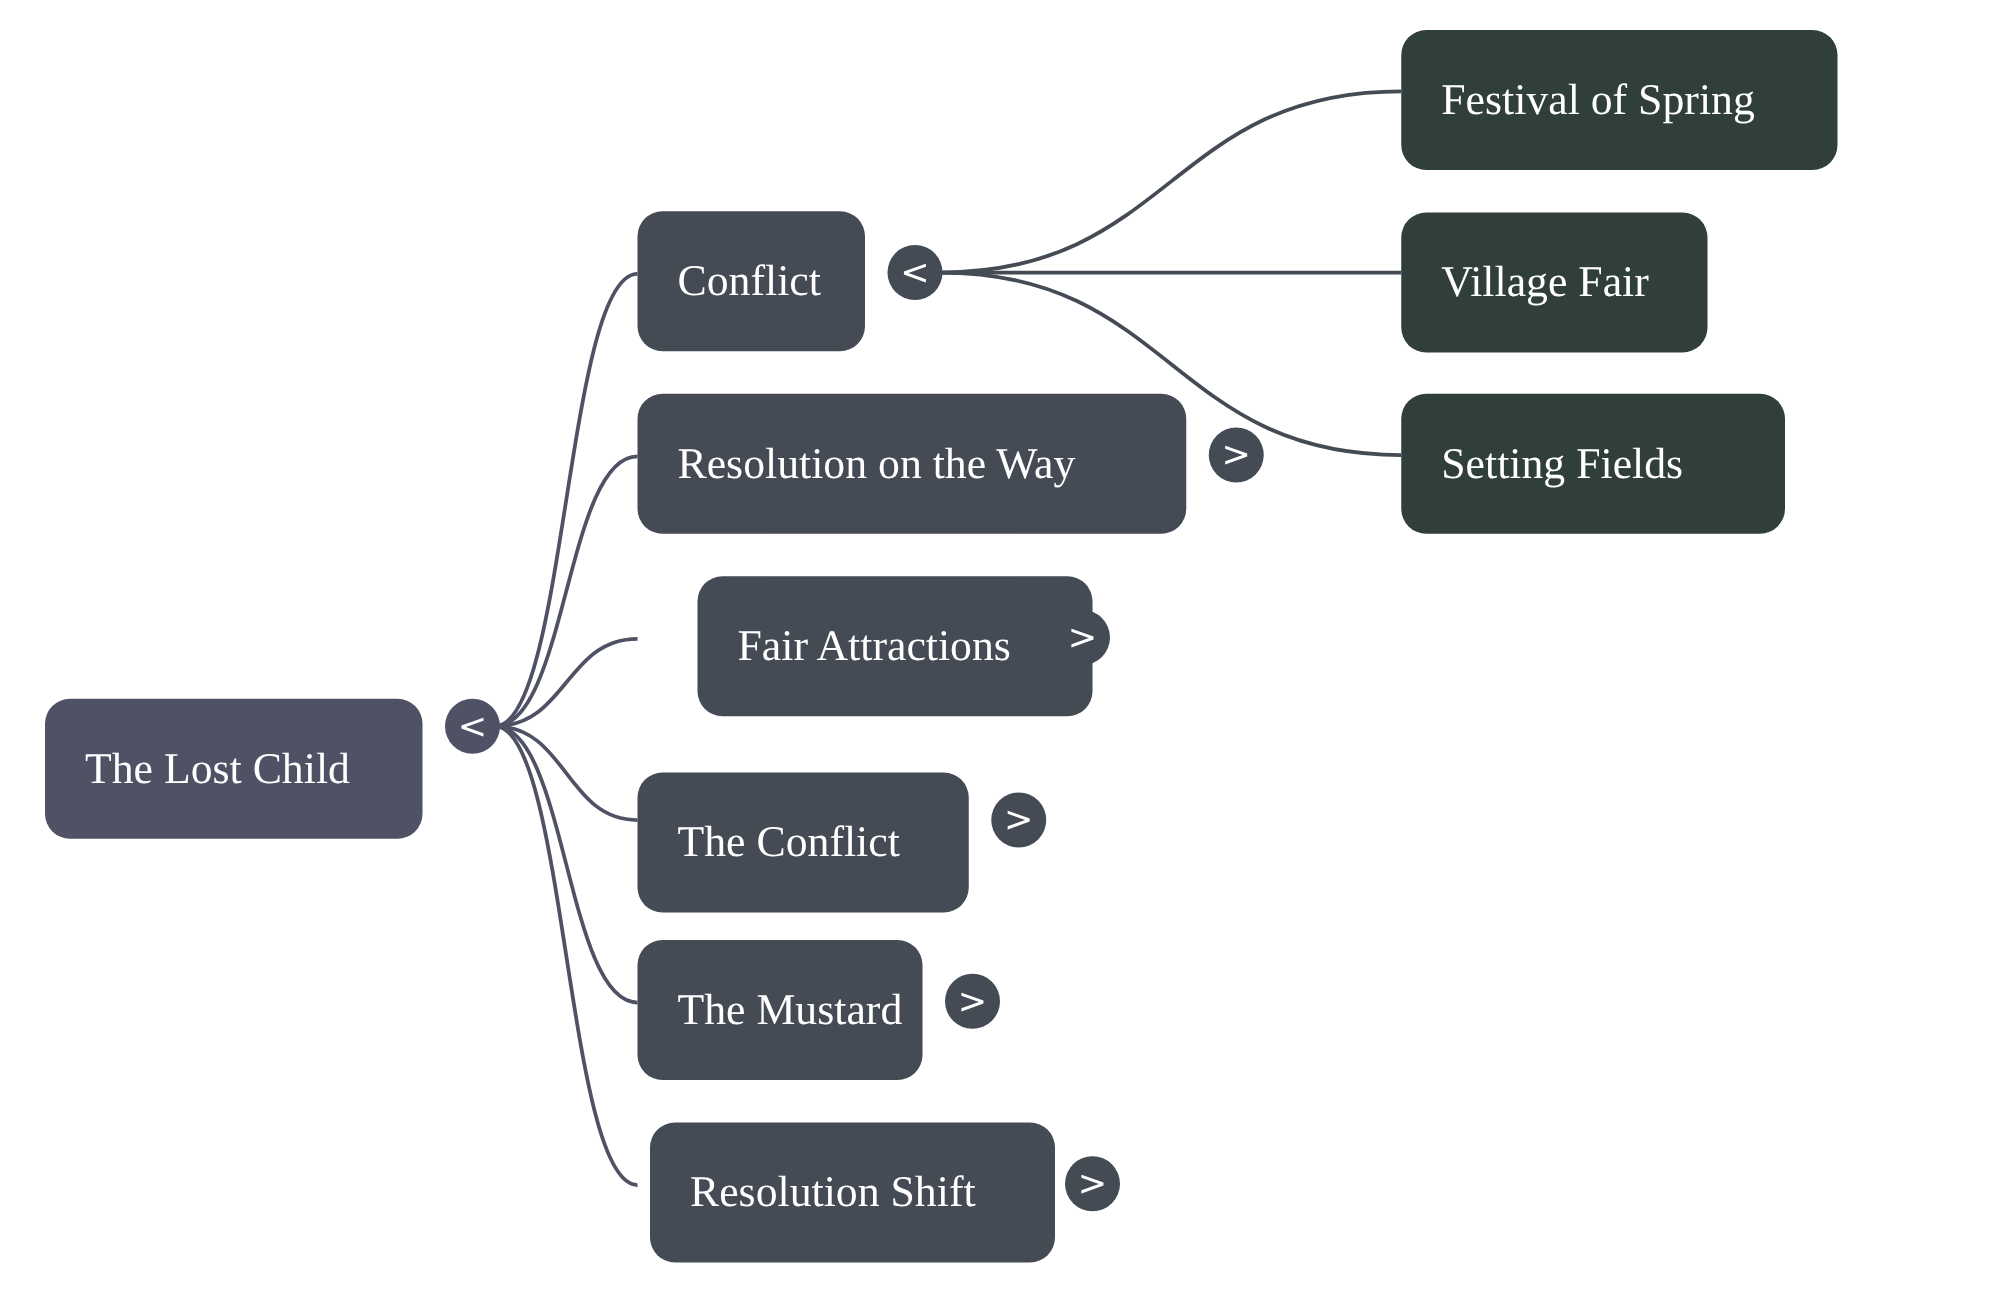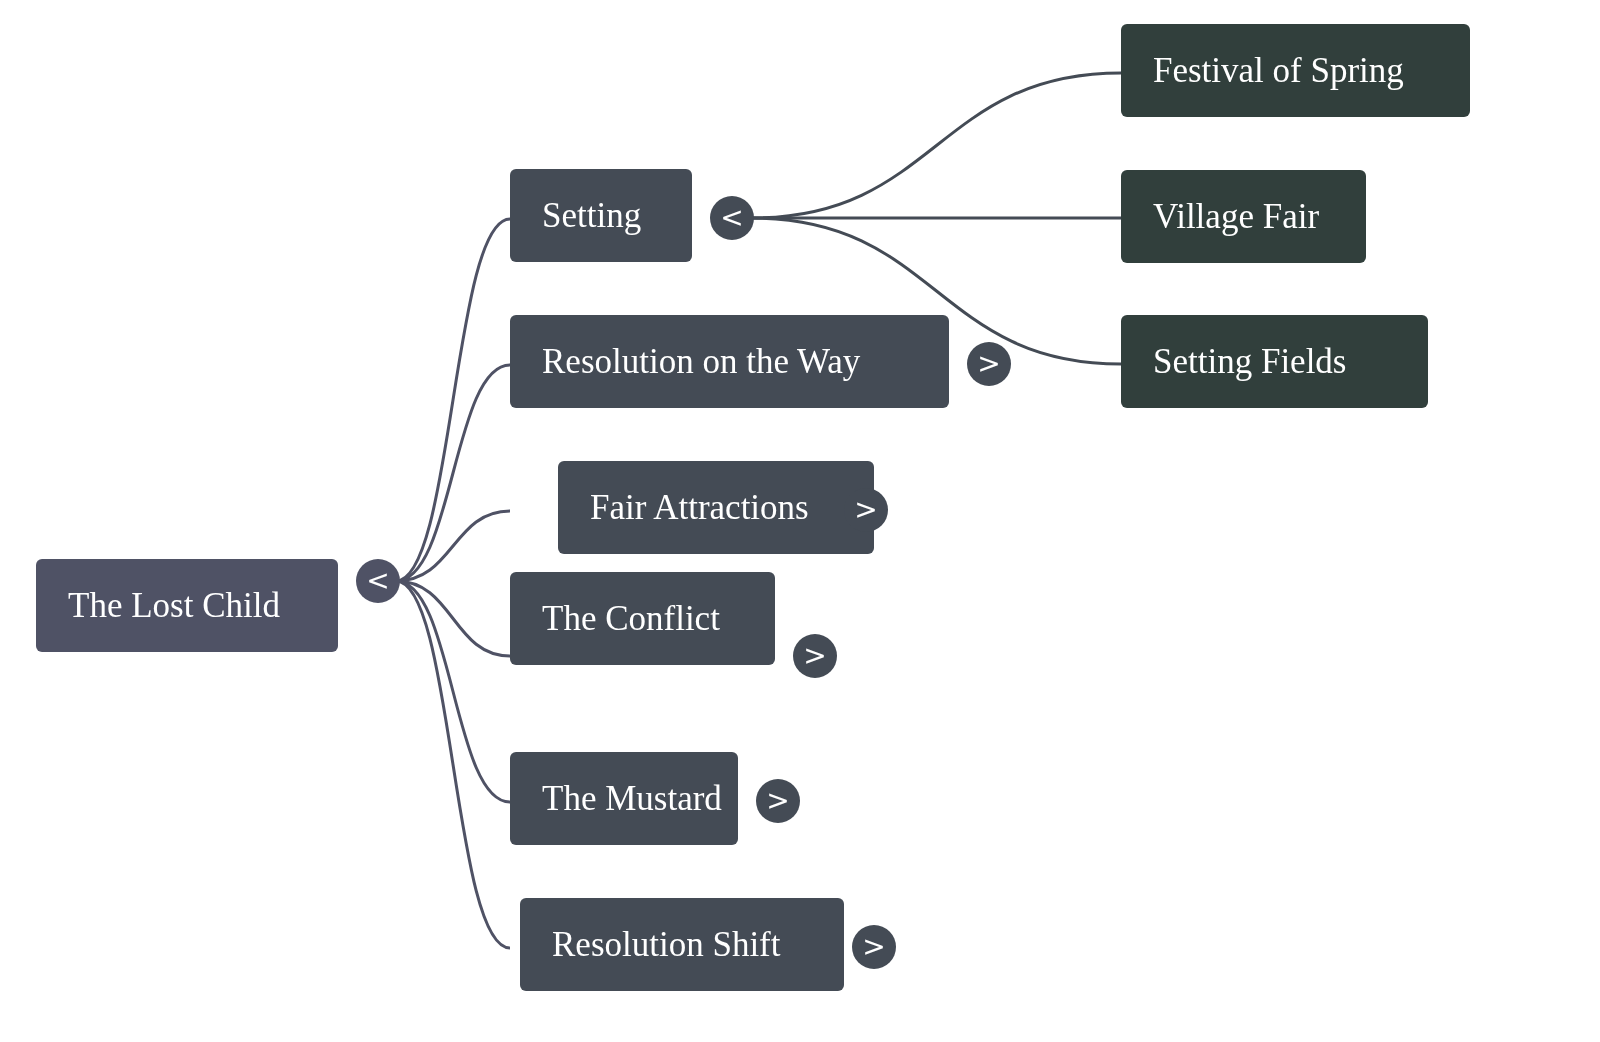--- a/index.html
+++ b/index.html
@@ -1,18 +1,18 @@
 <!DOCTYPE html>
 <html><head>
 <meta charset="utf-8">
 <style>
   html, body { margin:0; padding:0; background:#ffffff; }
   body { width:1600px; height:1042px; position:relative; overflow:hidden; font-family:"Liberation Serif","DejaVu Serif",serif; }
   svg#edges { position:absolute; left:0; top:0; width:1600px; height:1042px; }
-  .node { position:absolute; box-sizing:border-box; border-radius:6px; color:#ffffff; font-size:35px; display:flex; align-items:center; padding-left:32px; height:93px; cursor:pointer; }
+  .node { position:absolute; box-sizing:border-box; border-radius:20px; color:#ffffff; font-size:35px; display:flex; align-items:center; padding-left:32px; height:112px; cursor:pointer; }
   .root { background:#4f5265; }
   .l1 { background:#444b55; }
   .l2 { background:#313f3c; }
   .toggle { position:absolute; width:44px; height:44px; border-radius:50%; background:#444b55; color:#ffffff; font-family:"DejaVu Sans",sans-serif; font-size:28px; display:flex; align-items:center; justify-content:center; cursor:pointer; line-height:1; }
   .toggle.root-t { background:#4f5265; }
 </style>
 </head>
 <body>
 
 <svg id="edges">
@@ -26,35 +26,35 @@
     <path d="M752,218 C936.5,218 936.5,218 1121,218" fill="none" stroke="#444b55" stroke-width="3"></path>
     <path d="M752,218 C936.5,218 936.5,364 1121,364" fill="none" stroke="#444b55" stroke-width="3"></path>
   </svg>
 
 <div class="node root" style="left:36px;top:534px;width:302px;margin-top:25px;">
   <span>The Lost Child</span>
 </div>
 <div class="toggle root-t" style="left:356px;top:559px;">&lt;</div>
 
 <div class="node l1" style="left:510px;top:169px;width:182px;">
-  <span>Setting</span>
+  <span>Conflict</span>
 </div>
 <div class="toggle" style="left:710px;top:196px;">&lt;</div>
 
 <div class="node l1" style="left:510px;top:315px;width:439px;">
   <span>Resolution on the Way</span>
 </div>
 <div class="toggle" style="left:967px;top:342px;">&gt;</div>
 
 <div class="node l1" style="left:510px;top:461px;width:316px;margin-left:48px;">
   <span>Fair Attractions</span>
 </div>
 <div class="toggle" style="left:844px;top:488px;">&gt;</div>
 
-<div class="node l1" style="left:510px;top:572px;width:265px;">
+<div class="node l1" style="left:510px;top:618px;width:265px;">
   <span>The Conflict</span>
 </div>
 <div class="toggle" style="left:793px;top:634px;">&gt;</div>
 
 <div class="node l1" style="left:510px;top:752px;width:228px;">
   <span>The Mustard</span>
 </div>
 <div class="toggle" style="left:756px;top:779px;">&gt;</div>
 
 <div class="node l1" style="left:520px;top:898px;width:324px;">

